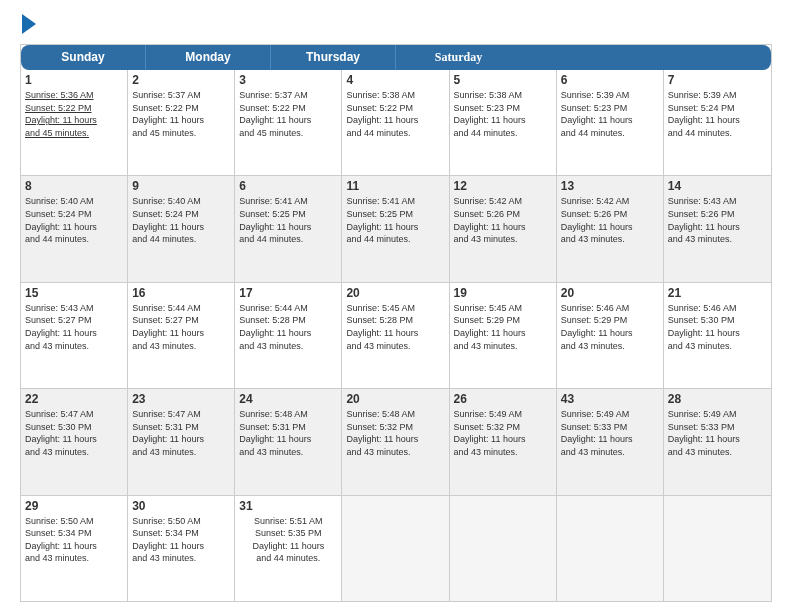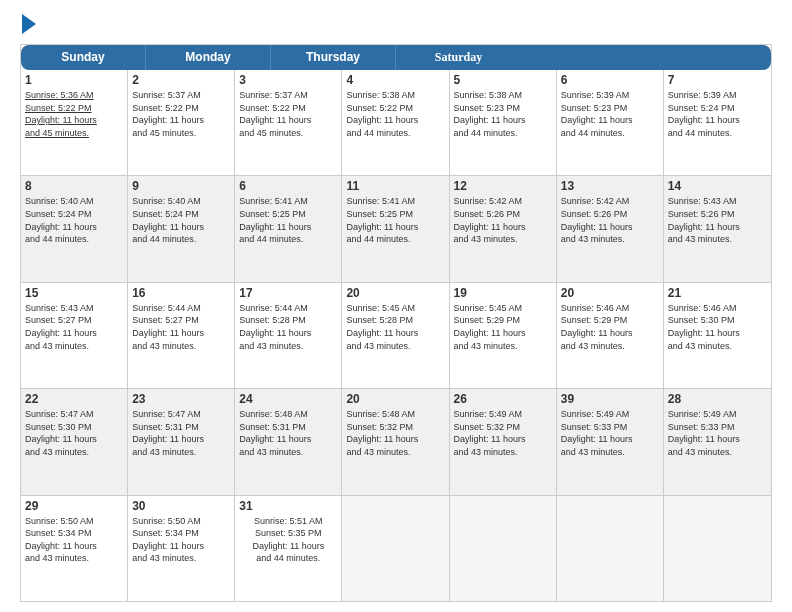--- a/index.html
+++ b/index.html
@@ -328,21 +328,21 @@
 and 43 minutes.</div>
           </div>
           <div class="cal-cell shaded">
             <span class="day-num">26</span>
             <div class="cell-text" style="white-space: pre-line;">Sunrise: 5:49 AM
 Sunset: 5:32 PM
 Daylight: 11 hours
 and 43 minutes.</div>
           </div>
           <div class="cal-cell shaded">
-            <span class="day-num">39</span>
+            <span class="day-num">43</span>
             <div class="cell-text" style="white-space: pre-line;">Sunrise: 5:49 AM
 Sunset: 5:33 PM
 Daylight: 11 hours
 and 43 minutes.</div>
           </div>
           <div class="cal-cell shaded">
             <span class="day-num">28</span>
             <div class="cell-text" style="white-space: pre-line;">Sunrise: 5:49 AM
 Sunset: 5:33 PM
 Daylight: 11 hours

